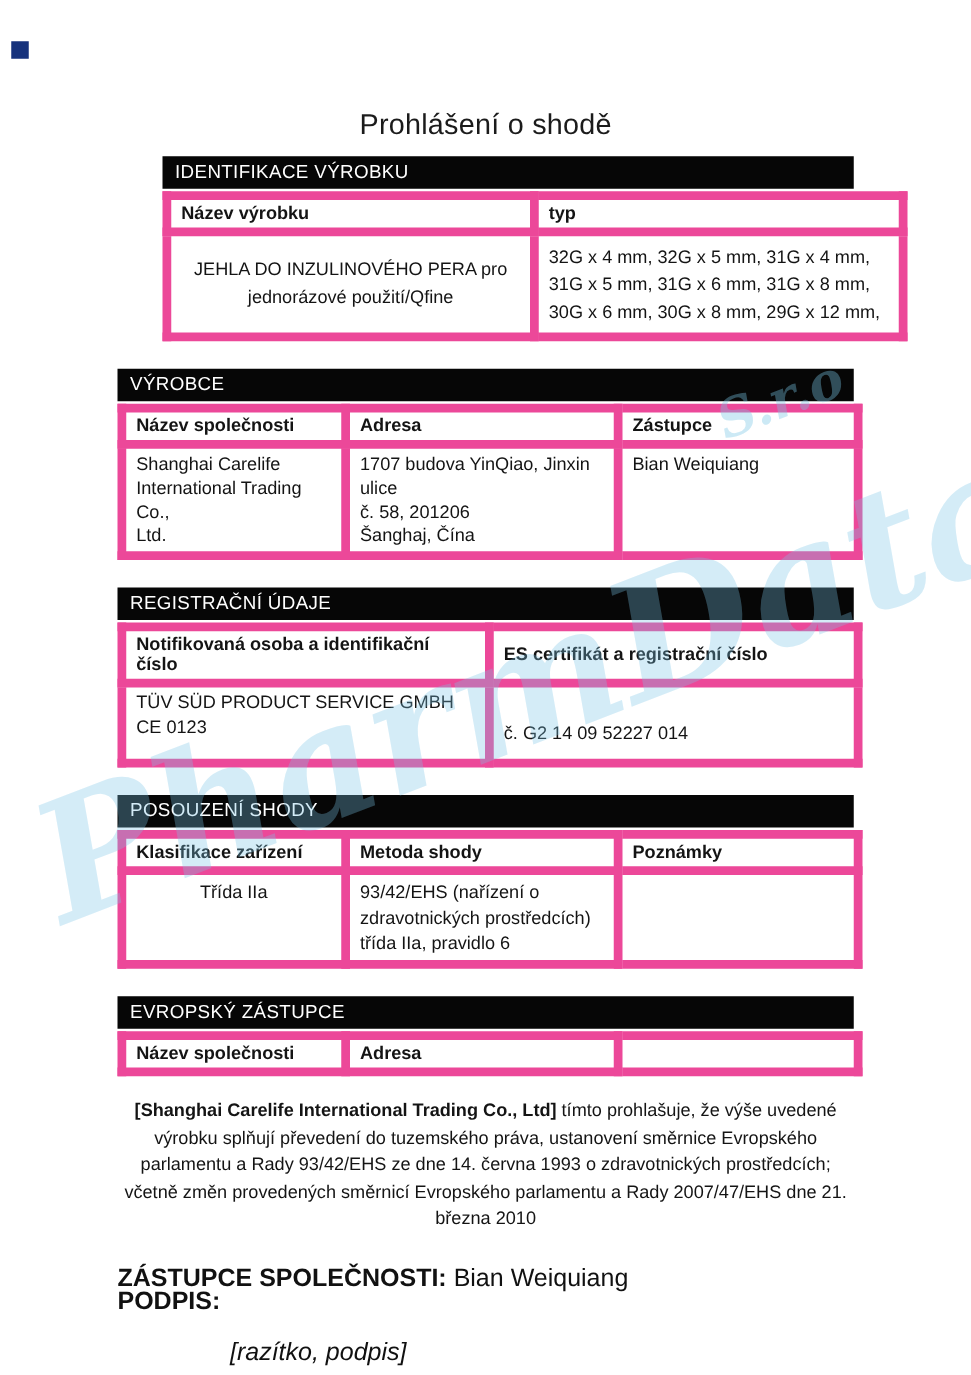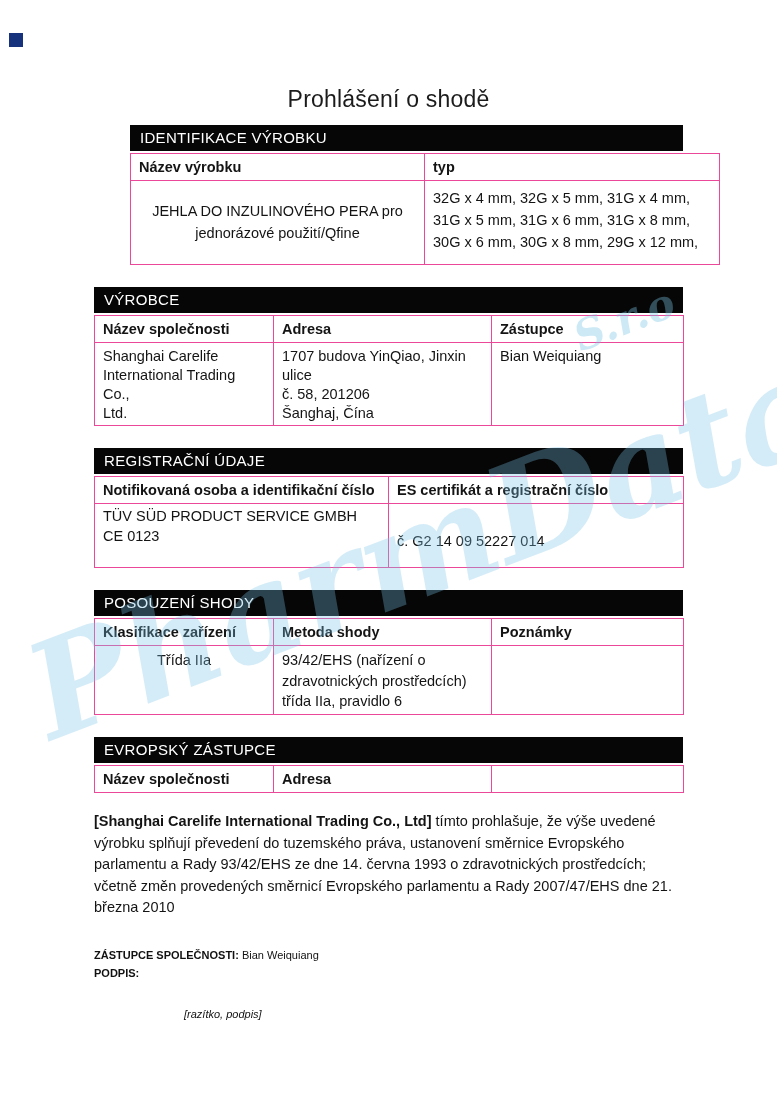--- a/index.html
+++ b/index.html
@@ -18,21 +18,21 @@
   .section { margin-top:22px; }
   .section.first { margin-top:12px;margin-left:36px; }
 
   .bar {
     background:#060606; color:#fff; font-size:15px;
     padding:4px 10px 5px 10px; letter-spacing:0.3px;
   }
 
   table { border-collapse:collapse; width:589px; margin-top:2px; table-layout:fixed; }
   th, td {
-    border:1px solid #ec4899; font-size:14.5px; padding:3px 8px;
+    border:7px solid #ec4899; font-size:14.5px; padding:3px 8px;
     vertical-align:top; text-align:left; color:#141414;
   }
   th { font-weight:bold; height:27px; vertical-align:middle; }
   .pre { white-space:pre-line; }
 
   
   .t1-name-cell { text-align:center; vertical-align:middle; height:84px; line-height:1.45; }
   .t1-type-cell { padding-top:7px; line-height:1.5; }
 
   
@@ -45,25 +45,25 @@
 
   
   .t4 td { height:62px; line-height:1.4; padding-top:4px; }
   .t4-class { text-align:center; }
 
   
   .t5 td { height:63px; line-height:1.3; padding-top:4px; }
 
   .declaration {
     margin-top:18px; font-size:14.5px; line-height:1.48; color:#141414;
-    text-align:left;
+    text-align:center;
   }
   .declaration .b { font-weight:bold; }
 
-  .sig-block { margin-top:27px; font-size:11px; }
+  .sig-block { margin-top:27px; font-size:20px; }
   .sig-row { position:relative; line-height:18px; margin-top:0; height:18px; }
   .sig-row .lbl { font-weight:bold; }
   .sig-date { position:absolute; left:423px; top:0; }
   .sig-value-abs { position:absolute; left:90px; top:0; font-style:italic;margin-top:41px; }
 
   
   .watermark-main {
     position:absolute; left:-50px; top:470px; width:950px;
     transform:rotate(-21deg); transform-origin:center;
     font-family:"DejaVu Serif", serif; font-style:italic; font-weight:bold;

